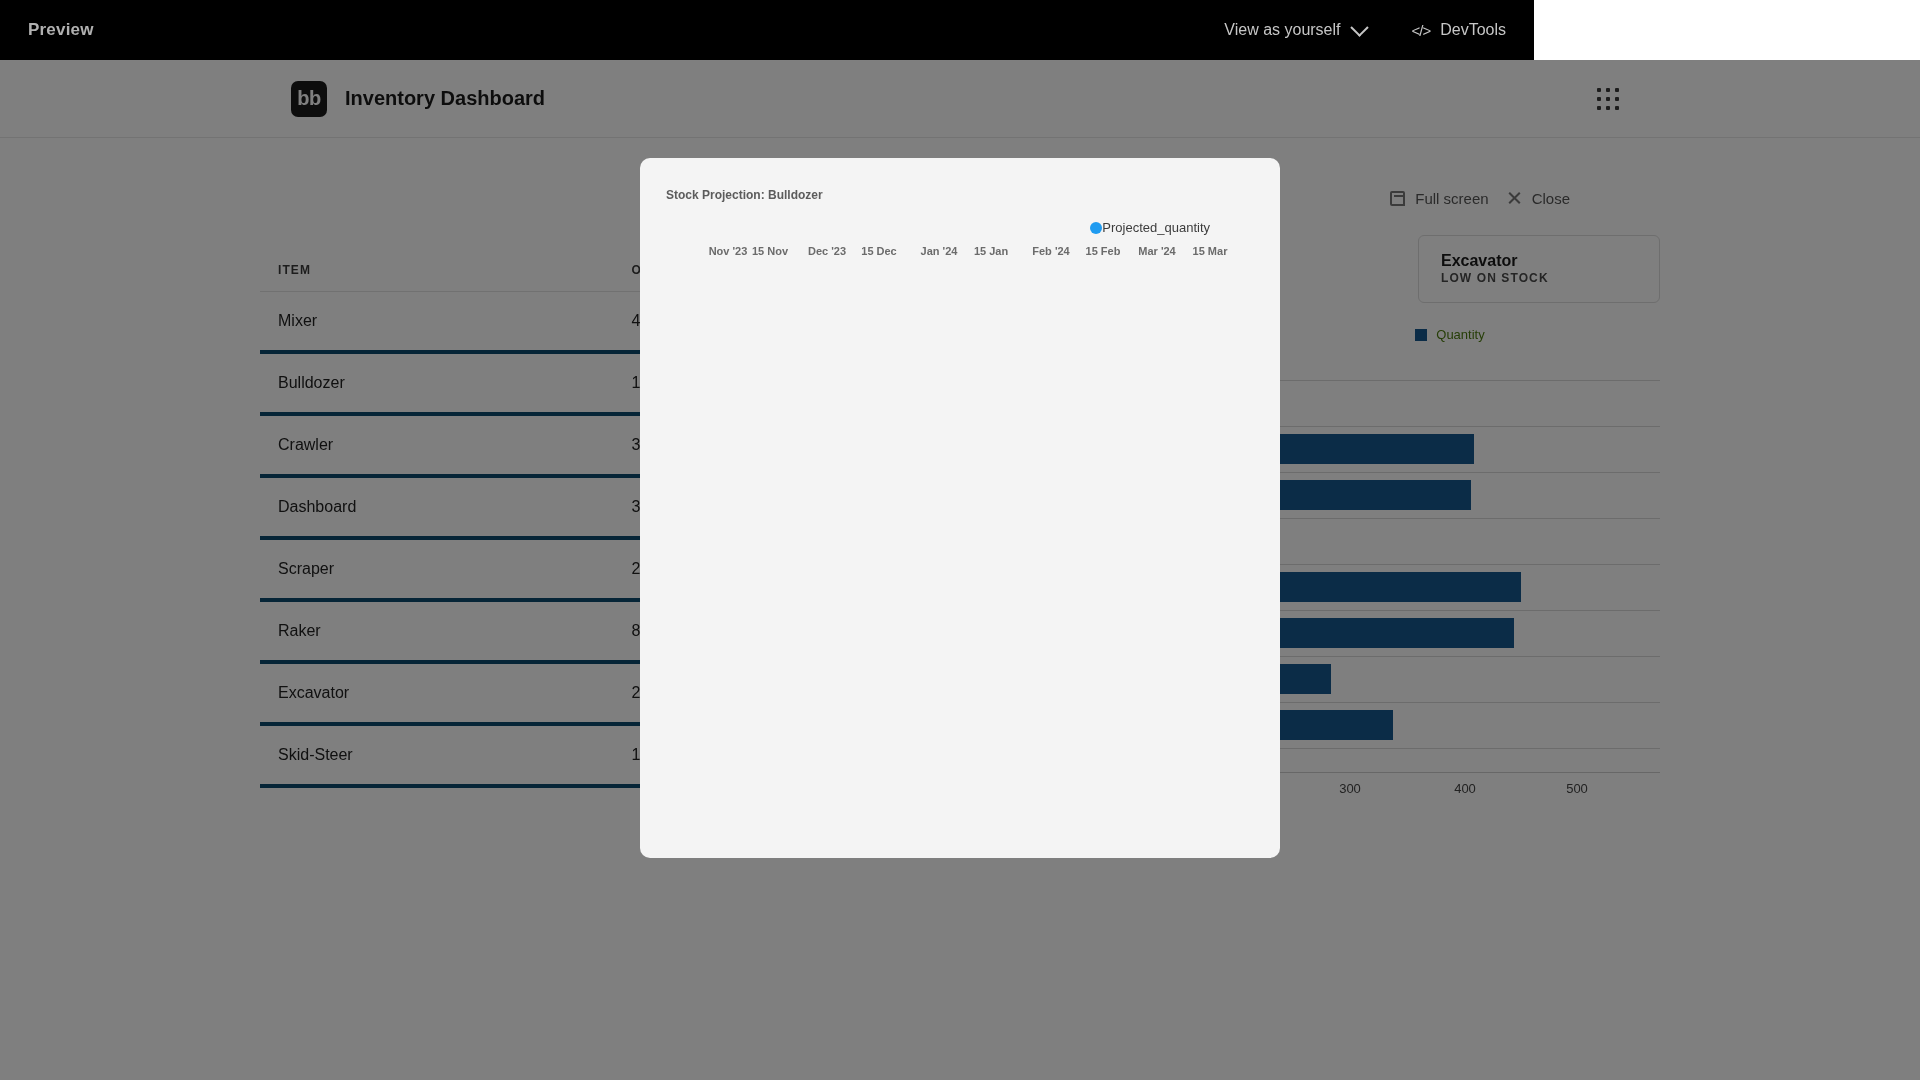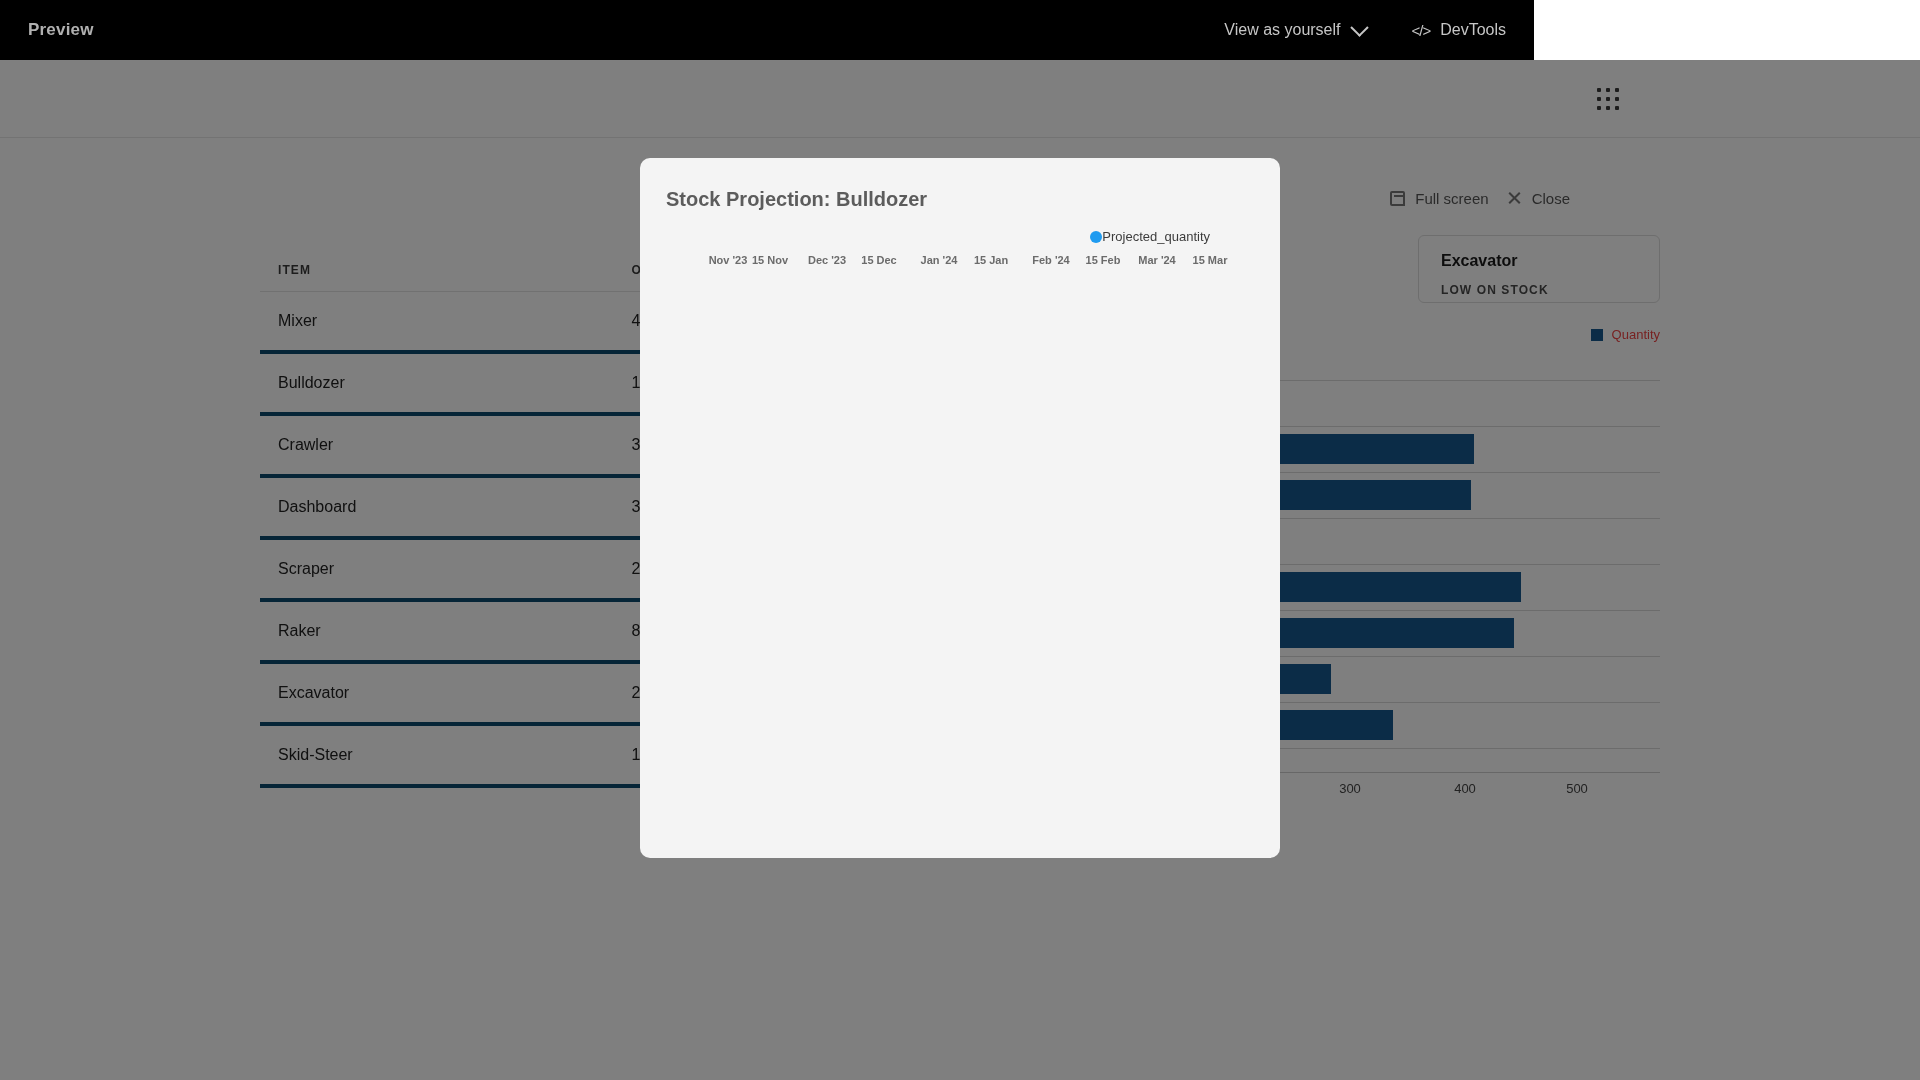--- a/index.html
+++ b/index.html
@@ -131,27 +131,27 @@
   .card {
     width: 242px; height: 68px;
     border: 1px solid #dcdcdc; border-radius: 6px;
     padding: 16px 22px;
     position: absolute; right: 0; top: -14px;
     background: #fff;
   }
   .card-title { font-size: 16px; font-weight: 700; color: #1b1b1b; }
   .card-sub {
     font-size: 12px; font-weight: 700; letter-spacing: 1.1px;
-    color: #4a4a4a; margin-top: 13px;
+    color: #4a4a4a; margin-top: 1px;
   }
 
   .barchart-wrap { position: absolute; right: 0; top: 78px; width: 420px; }
   .bar-legend {
-    display: flex; align-items: center; justify-content: flex-end;
-    gap: 9px; font-size: 13px; color: #ef4444; margin-bottom: 16px;
+    display: flex; align-items: center; justify-content: center;
+    gap: 9px; font-size: 13px; color: #4d7c0f; margin-bottom: 16px;
   }
   .sw { width: 12px; height: 12px; background: #16598f; }
   .bars { position: relative; height: 410px; }
   .bars .gl {
     position: absolute; left: 0; right: 0; height: 1px; background: #d9d9d9;
   }
   .bar {
     position: absolute; height: 30px; background: #16598f;
   }
   .bar-axis {
@@ -173,21 +173,21 @@
   .modal {
     position: absolute;
     left: 640px; top: 158px;
     width: 640px; height: 700px;
     background: #f4f4f4;
     border-radius: 10px;
     z-index: 30;
     padding: 30px 26px 0 26px;
   }
   .modal-title {
-    font-size: 20px; font-weight: 700; color: #5c5c5c;
+    font-size: 12px; font-weight: 700; color: #5c5c5c;
   }
   .modal-legend {
     display: flex; align-items: center; justify-content: flex-end;
     gap: 0; font-size: 13px; color: #3c3c3c;
     margin-top: 18px; padding-right: 44px;
   }
   .dot { width: 12px; height: 12px; border-radius: 50%; background: #1f9bf0; }
 
   .linechart { position: relative; height: 420px; margin-top: 4px; }
   .ytick {
@@ -217,20 +217,24 @@
     <div class="devtools">
       <span class="code-icon">&lt;/&gt;</span>
       <span>DevTools</span>
     </div>
   </div>
 </div>
 
 <div class="app">
 
   <div class="app-header">
+    <div class="brand">
+      <div class="logo">bb</div>
+      <div class="brand-title">Inventory Dashboard</div>
+    </div>
     <div class="grid-icon">
       <i></i>
         <i></i>
         <i></i>
       <i></i>
         <i></i>
         <i></i>
       <i></i>
         <i></i>
         <i></i>

